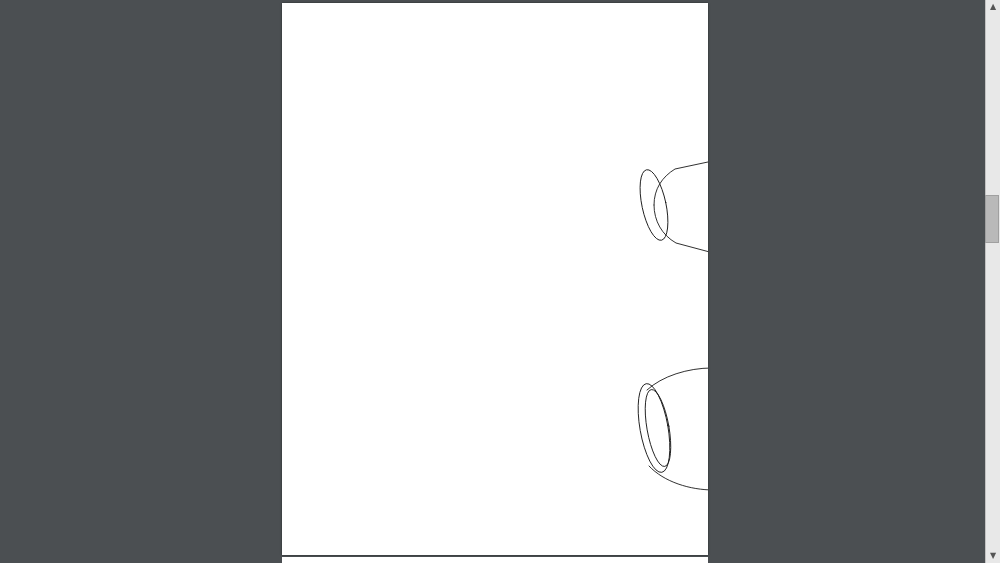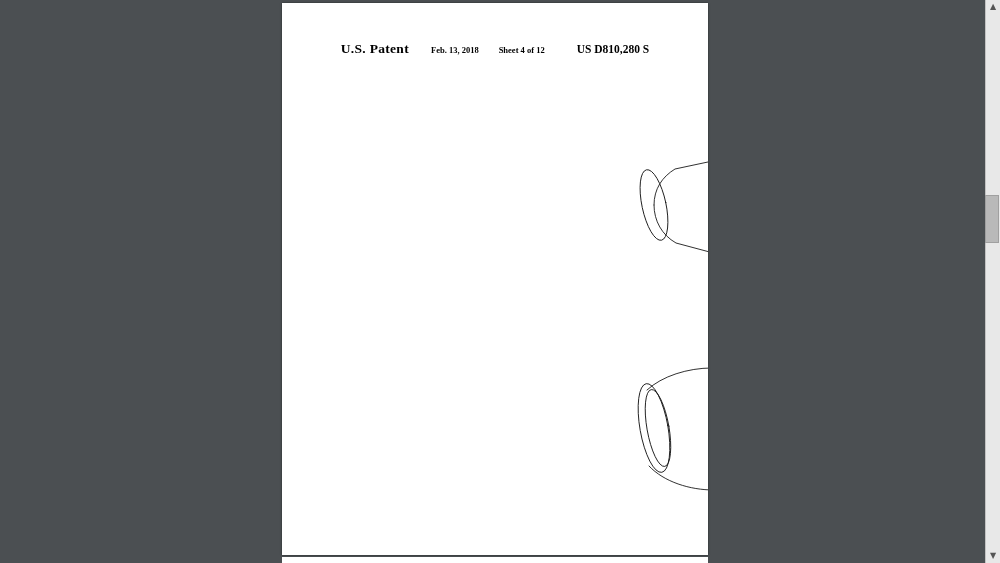--- a/index.html
+++ b/index.html
@@ -107,23 +107,20 @@
     background: #ffffff;
   }
 </style>
 </head>
 <body>
 
 <div id="viewer">
 
   <div id="page">
 
-    <div class="hdr">
-      <span class="hdr-title">U.S. Patent</span><span class="hdr-date">Feb. 13, 2018</span><span class="hdr-sheet">Sheet 4 of 12</span><span class="hdr-patno">US D810,280 S</span>
-    </div>
 
     <div id="fig10-drawing" class="drawing">
       <svg width="360" height="180" viewBox="0 0 360 180" fill="none" stroke="#1a1a1a" stroke-width="0.9" stroke-linecap="round" stroke-linejoin="round">
 
         <path d="M62,82 C62,66 70,54 83,46 L196,22 C214,18 238,24 248,38"></path>
         <path d="M62,82 C62,98 70,112 84,120 L196,150 C215,155 236,150 248,138"></path>
 
         <ellipse cx="62" cy="82" rx="12" ry="36" transform="rotate(-12 62 82)"></ellipse>
 
         <path d="M216,24 C228,26 238,34 243,46 C249,60 250,86 245,104 C240,122 228,138 214,146"></path>

